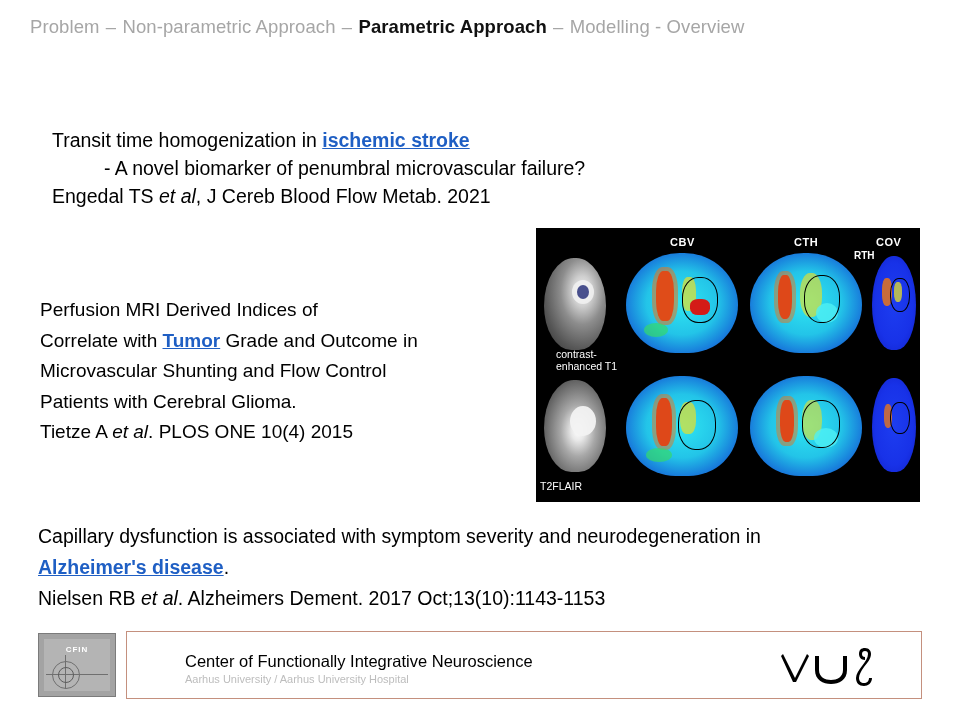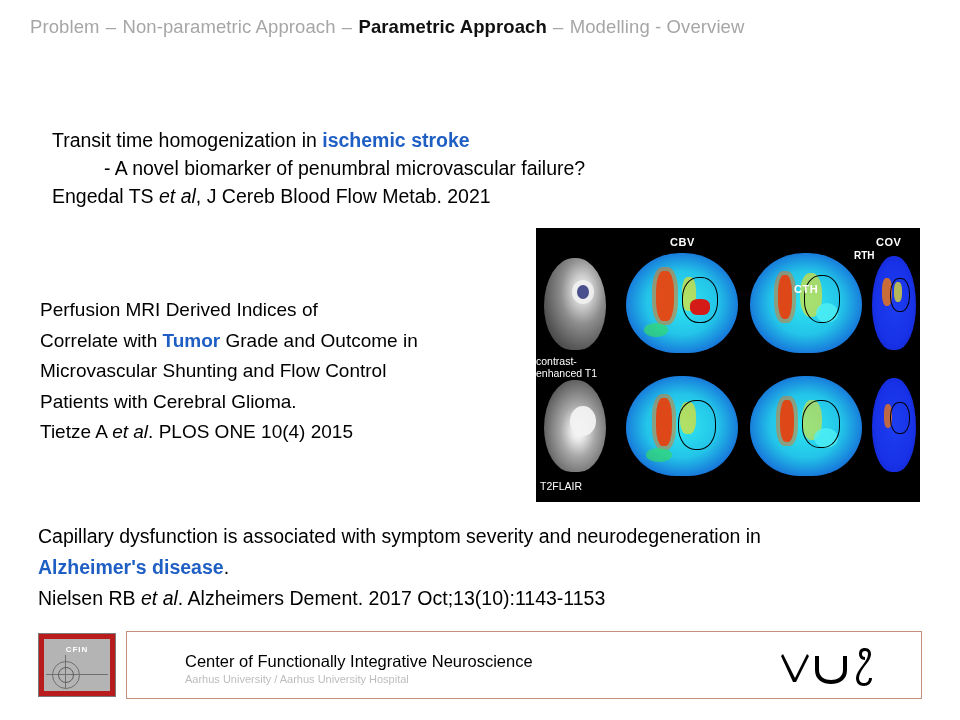--- a/index.html
+++ b/index.html
@@ -50,20 +50,21 @@
     line-height: 28px;
     white-space: nowrap;
   }
   .cite1 .l2 {
     padding-left: 52px;
     text-align: right;
   }
   .hl-blue {
     color: #1f5fc4;
     font-weight: bold;
+    text-decoration: underline;
   }
   .ital {
     font-style: italic;
   }
 
   
   .cite2 {
     position: absolute;
     left: 40px;
     top: 295px;
@@ -169,21 +170,21 @@
     top: 631px;
     width: 884px;
     height: 68px;
   }
   .footer-logo-box {
     position: absolute;
     left: 0;
     top: 2px;
     width: 78px;
     height: 64px;
-    background: #b91c1c;
+    background: #a3a3a3;
     border: 1px solid #7b7b7b;
     box-sizing: border-box;
     overflow: hidden;
   }
   .footer-logo-inner {
     position: absolute;
     inset: 5px;
     background: #b4b4b4;
   }
   .cfin-text {
@@ -362,24 +363,24 @@
       <div class="blob b-outline" style="left:52px; top:24px; width:36px; height:46px; border-radius:45%;"></div>
     </div>
 
     <div class="brain brain-cov" style="left:336px; top:150px; width:44px; height:94px;">
       <div class="blob b-orange" style="left:12px; top:26px; width:8px; height:24px; border-radius:40%; opacity:.8;"></div>
       <div class="blob b-outline" style="left:18px; top:24px; width:18px; height:30px; border-radius:45%;"></div>
     </div>
 
     <div class="fig-labels">
       <div class="fig-col-label" style="left:134px; top:8px;">CBV</div>
-      <div class="fig-col-label" style="left:258px; top:8px;margin-top:47px;">CTH</div>
+      <div class="fig-col-label" style="left:258px; top:8px;">CTH</div>
       <div class="fig-col-label" style="left:340px; top:8px;text-align:center;">COV</div>
       <div class="fig-corner-label" style="left:318px; top:22px;">RTH</div>
-      <div class="fig-side-label" style="left:0; top:120px;margin-top:7px;">
+      <div class="fig-side-label" style="left:20px; top:120px;">
         <div>contrast-</div>
         <div>enhanced T1</div>
       </div>
       <div class="fig-side-label" style="left:4px; top:252px;">T2FLAIR</div>
     </div>
   </div>
 
   <div class="footer">
     <div class="footer-logo-box">
       <div class="footer-logo-inner">

